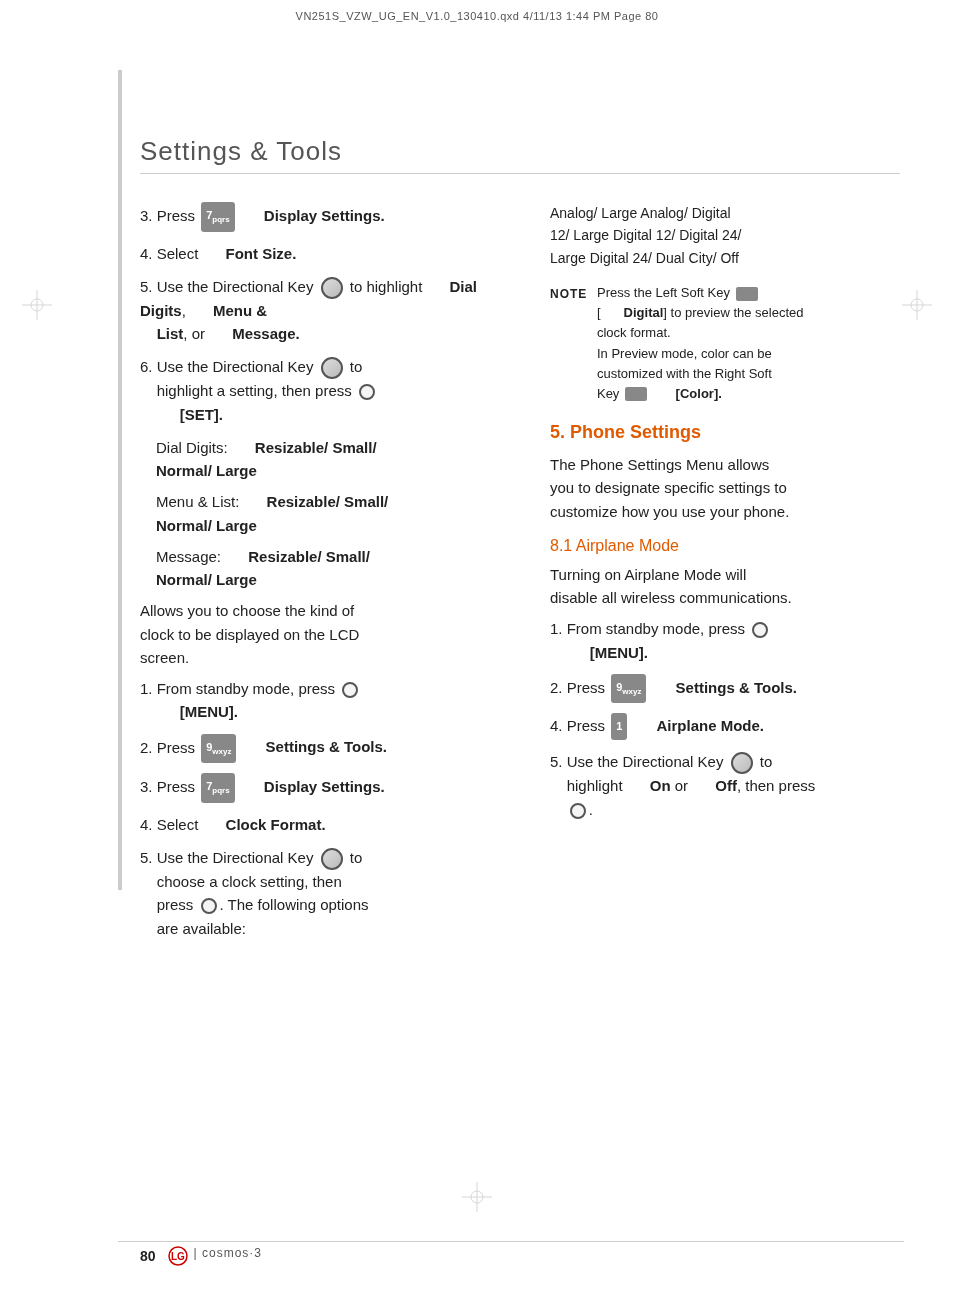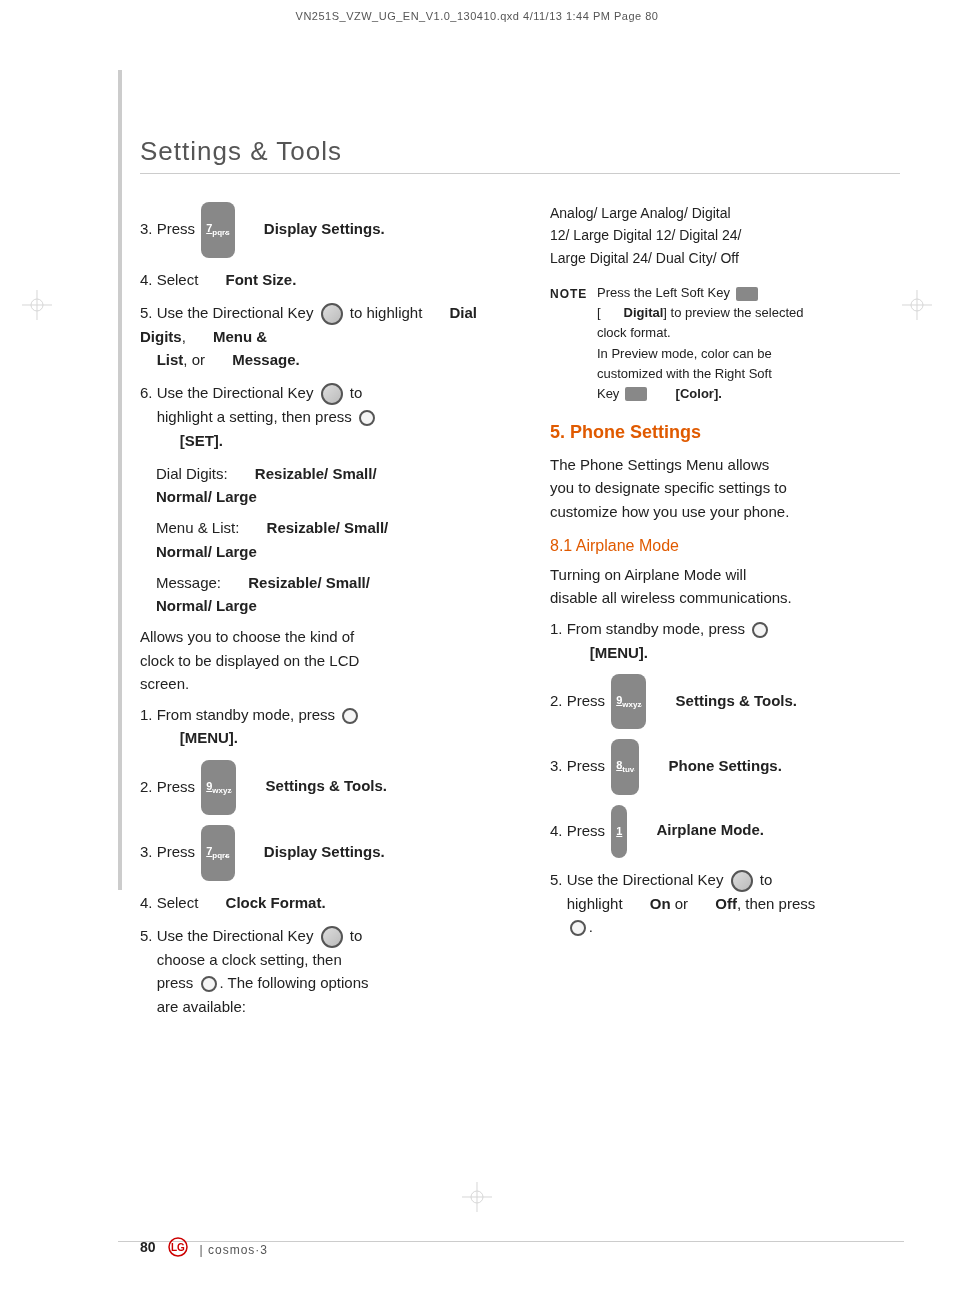--- a/index.html
+++ b/index.html
@@ -123,39 +123,39 @@
     }
 
     .note-content {
       display: inline-block;
       width: calc(100% - 50px);
       vertical-align: top;
     }
 
     .page-footer {
       position: absolute;
-      bottom: 35px;
+      bottom: 26px;
       left: 140px;
       display: flex;
       align-items: center;
       gap: 8px;
       font-size: 13px;
       color: #555;
     }
 
     .footer-page-num {
       font-size: 14px;
       font-weight: bold;
       color: #222;
     }
 
     .footer-logo {
       display: flex;
-      align-items: flex-end;
-      gap: 8px;
+      align-items: flex-start;
+      gap: 2px;
     }
 
     .cosmos-text {
       font-size: 12px;
       color: #555;
       letter-spacing: 1px;
     }
 
     .separator-line {
       position: absolute;
@@ -234,27 +234,26 @@
       border-radius: 2px;
       vertical-align: middle;
       margin: 0 2px;
     }
 
     
     .num-key {
       display: inline-block;
       background: #888;
       color: #fff;
-      border-radius: 8px;
+      border-radius: 3px;
       font-size: 11px;
-      padding: 18px 5px;
+      padding: 5px 5px;
       vertical-align: middle;
       margin: 0 2px;
       font-weight: bold;
-      text-decoration: underline;
     }
   </style>
 </head>
 <body>
 
 <svg class="crosshair-left" viewBox="0 0 30 30">
   <line x1="15" y1="0" x2="15" y2="30" stroke="#999" stroke-width="1"></line>
   <line x1="0" y1="15" x2="30" y2="15" stroke="#999" stroke-width="1"></line>
   <circle cx="15" cy="15" r="6" fill="none" stroke="#999" stroke-width="1"></circle>
 </svg>
@@ -368,23 +367,20 @@
 
       <div class="step">
         1. From standby mode, press <span class="center-key"></span><br>
         &nbsp;&nbsp;&nbsp;&nbsp;<strong>[MENU].</strong>
       </div>
 
       <div class="step">
         2. Press <span class="num-key">9<sub style="font-size:8px">wxyz</sub></span> <strong>Settings &amp; Tools.</strong>
       </div>
 
-      <div class="step">
-        3. Press <span class="num-key">8<sub style="font-size:8px">tuv</sub></span> <strong>Phone Settings.</strong>
-      </div>
 
       <div class="step">
         4. Press <span class="num-key">1</span> <strong>Airplane Mode.</strong>
       </div>
 
       <div class="step">
         5. Use the Directional Key <span class="dir-key"></span> to<br>
         &nbsp;&nbsp;&nbsp;&nbsp;highlight <strong>On</strong> or <strong>Off</strong>, then press<br>
         &nbsp;&nbsp;&nbsp;&nbsp;<span class="center-key"></span>.
       </div>

